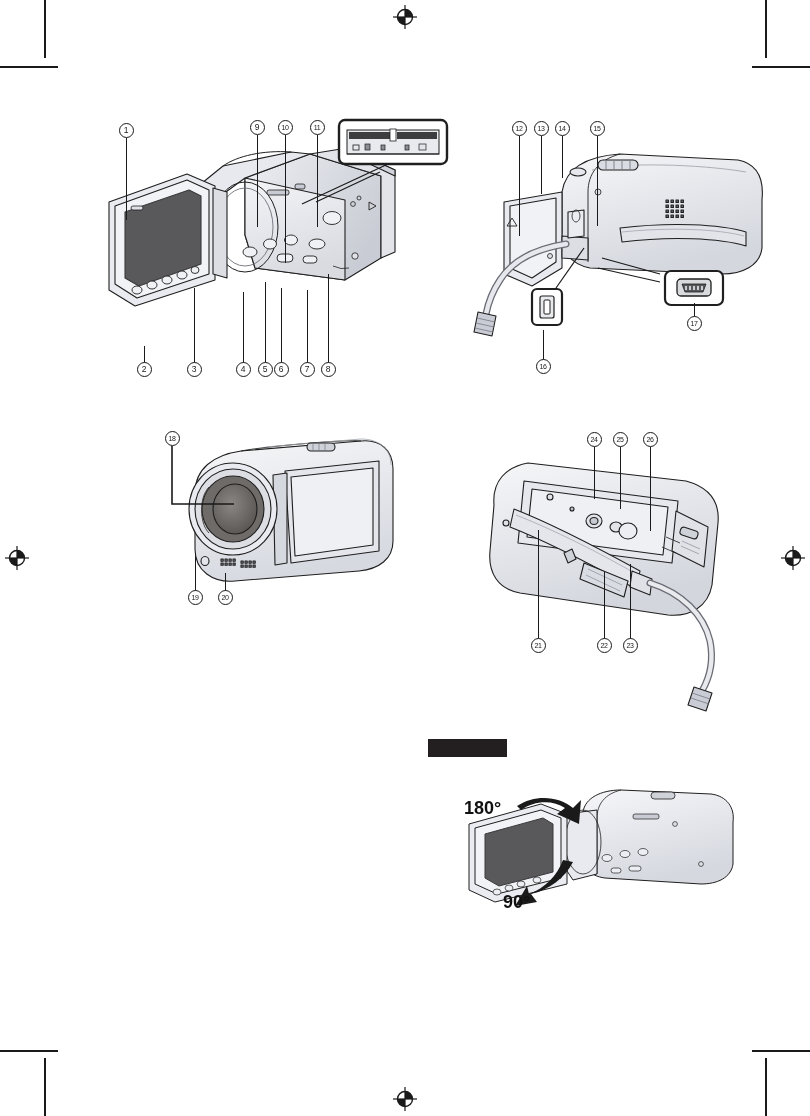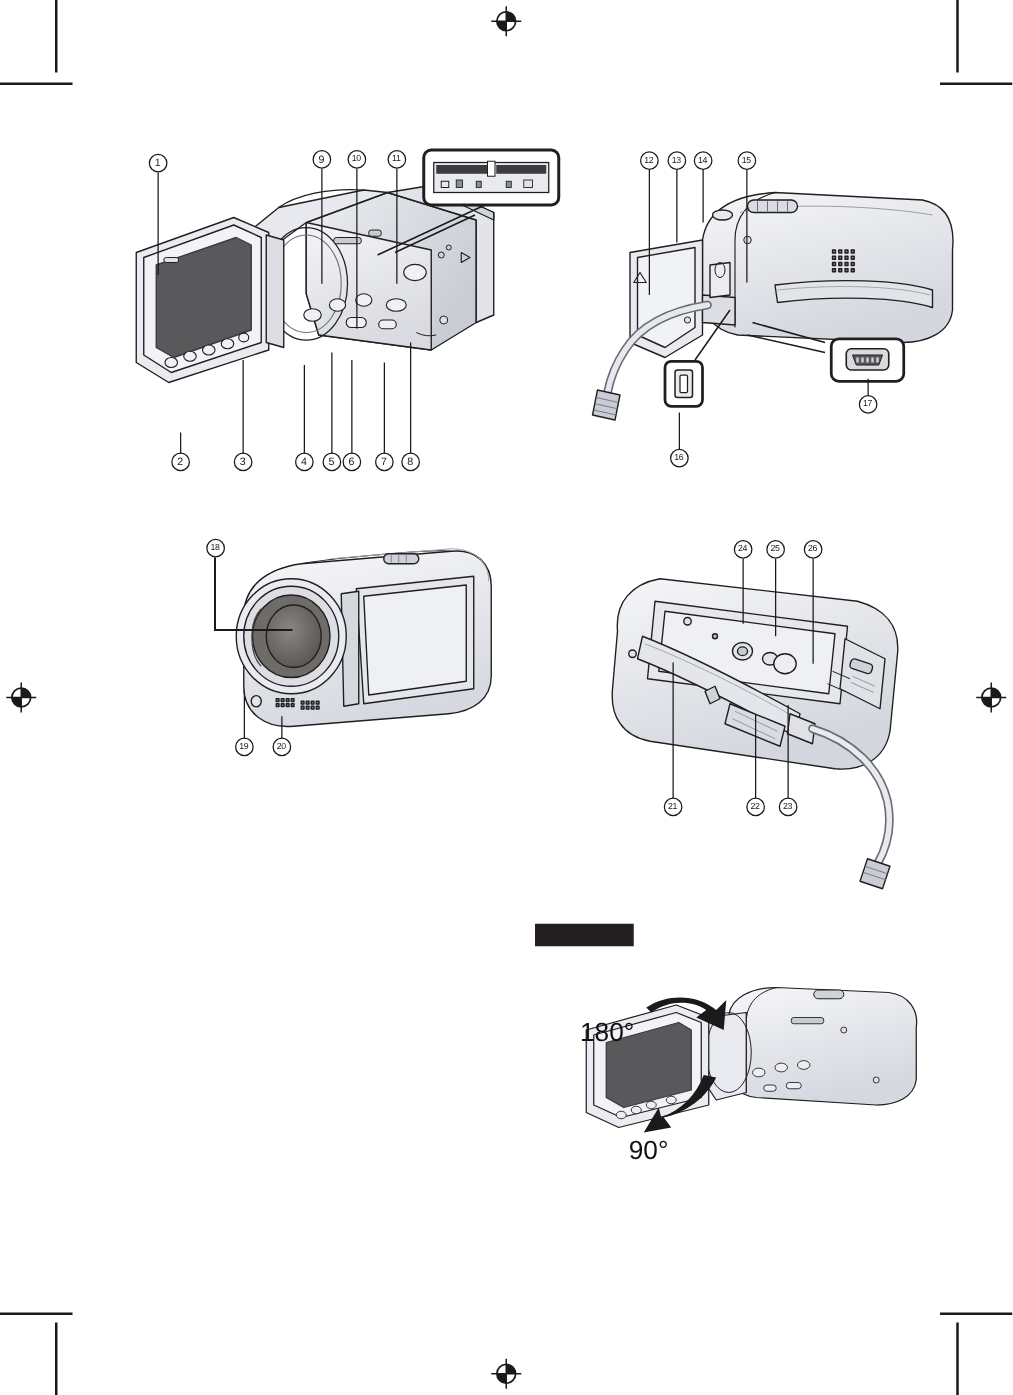--- a/index.html
+++ b/index.html
@@ -27,21 +27,21 @@
            font-size:8.5px;line-height:13px;text-align:center;
            font-family:"Liberation Sans", sans-serif;color:#1a1a1a;
            letter-spacing:-0.3px;box-sizing:border-box;}
   .leader{position:absolute;background:#1a1a1a;width:1.2px;}
 
   
   .blackbar{position:absolute;background:#231f20;}
 
   
   .anglelbl{position:absolute;font-family:"Liberation Sans", sans-serif;
-            font-weight:normal;font-size:21px;color:#111;white-space:nowrap;margin-top:17px;}
+            font-weight:bold;font-size:18px;color:#111;white-space:nowrap;}
 </style>
 </head>
 <body>
 
 <div class="page">
 
   <div class="crop v" style="left:44px;top:0;"></div>
   <div class="crop h" style="left:0;top:66px;"></div>
   <div class="crop v" style="left:765px;top:0;"></div>
   <div class="crop h" style="left:752px;top:66px;"></div>

